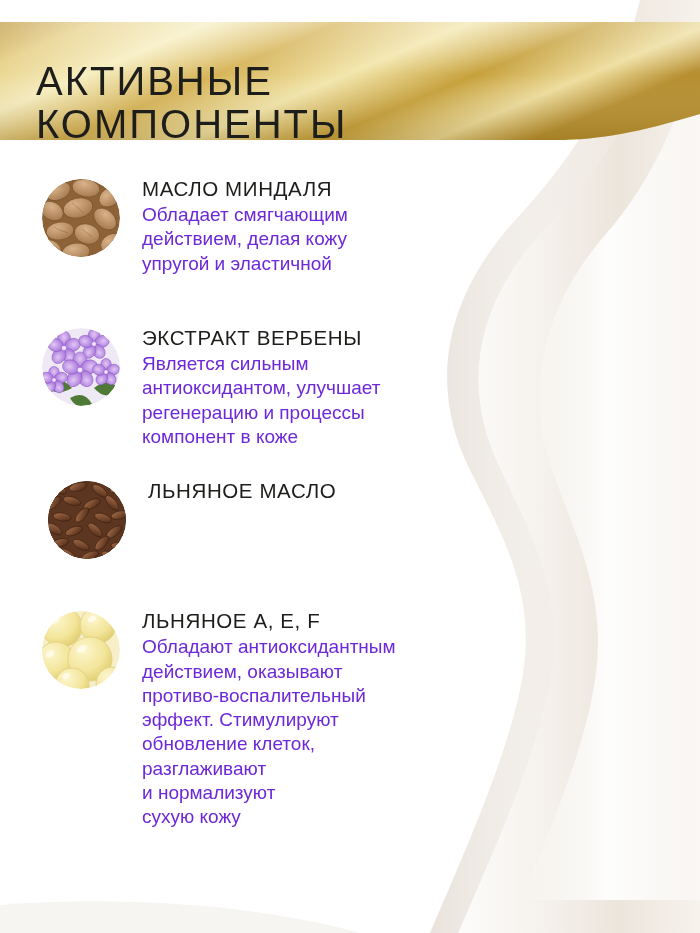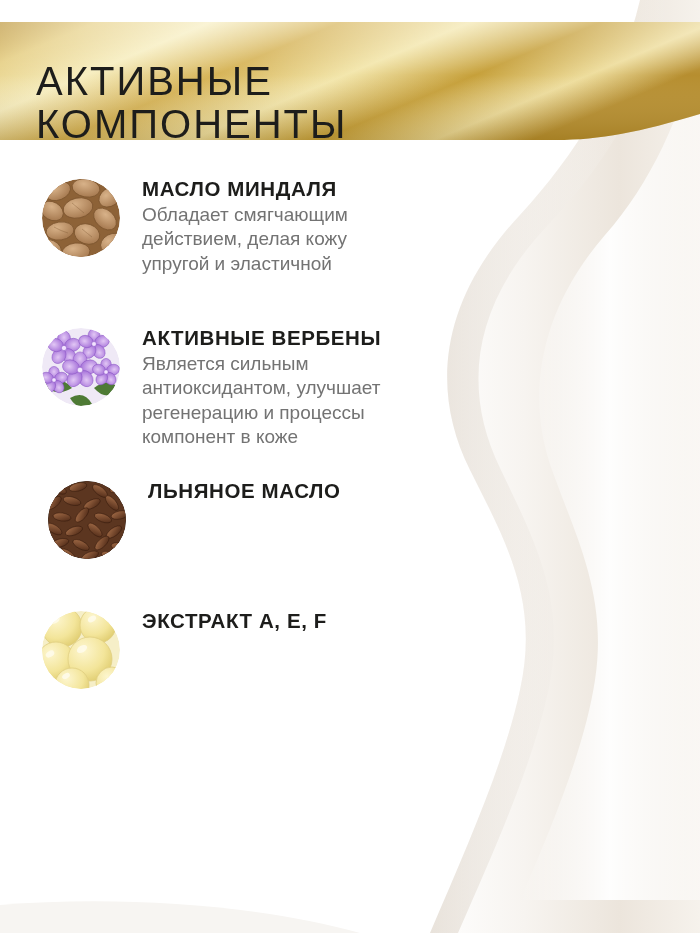--- a/index.html
+++ b/index.html
@@ -80,28 +80,28 @@
   .thumb svg { display: block; width: 100%; height: 100%; }
   .text-col {
     margin-left: 22px;
     padding-top: 2px;
     max-width: 400px;
   }
   .item-title {
     font-size: 20.5px;
     letter-spacing: 0.6px;
     color: #1d1d1b;
-    font-weight: 700;
+    font-weight: 400;
     margin-bottom: 2px;
     white-space: nowrap;
   }
   .item-desc {
     font-size: 19px;
     line-height: 1.28;
-    color: #737373;
+    color: #6d28d9;
     white-space: pre-line;
   }
 
   .item-almond { margin-bottom: 48px; }
   .item-verbena { margin-bottom: 28px; }
   .item-flax { margin-bottom: 48px; padding-left: 48px; }
   .item-vitamins { margin-bottom: 0; }
 </style>
 </head>
 <body>
@@ -282,21 +282,21 @@
                 <ellipse cx="4.2" cy="6.6" rx="5.4" ry="6.6" transform="rotate(144 4.2 6.6)"></ellipse>
                 <ellipse cx="-4.2" cy="6.6" rx="5.4" ry="6.6" transform="rotate(216 -4.2 6.6)"></ellipse>
                 <ellipse cx="-7" cy="-2.2" rx="5.4" ry="6.6" transform="rotate(288 -7 -2.2)"></ellipse>
                 <circle cx="0" cy="0" r="2.2" fill="#f2e4ff"></circle>
               </g>
             </g>
           </g>
         </svg>
       </div>
       <div class="text-col">
-        <div class="item-title">АКТИВНЫЕ ВЕРБЕНЫ</div>
+        <div class="item-title">ЭКСТРАКТ ВЕРБЕНЫ</div>
         <div class="item-desc">Является сильным
 антиоксидантом, улучшает
 регенерацию и процессы
 компонент в коже</div>
       </div>
     </div>
 
     <div class="item item-flax">
       <div class="thumb">
         <svg viewBox="0 0 78 78">
@@ -370,18 +370,26 @@
               <ellipse cx="13" cy="9" rx="5" ry="3.2" transform="rotate(-30 13 9)"></ellipse>
               <ellipse cx="50" cy="8" rx="4.4" ry="2.8" transform="rotate(-30 50 8)"></ellipse>
               <ellipse cx="8" cy="43" rx="4.6" ry="3" transform="rotate(-30 8 43)"></ellipse>
               <ellipse cx="40" cy="38" rx="5.6" ry="3.4" transform="rotate(-30 40 38)"></ellipse>
               <ellipse cx="24" cy="65" rx="4.2" ry="2.6" transform="rotate(-30 24 65)"></ellipse>
             </g>
           </g>
         </svg>
       </div>
       <div class="text-col">
-        <div class="item-title">ЭКСТРАКТ A, E, F</div>
+        <div class="item-title">ЛЬНЯНОЕ A, E, F</div>
+        <div class="item-desc">Обладают антиоксидантным
+действием, оказывают
+противо-воспалительный
+эффект. Стимулируют
+обновление клеток,
+разглаживают
+и нормализуют
+сухую кожу</div>
       </div>
     </div>
 
   </div>
 </div>
 
 </body></html>

